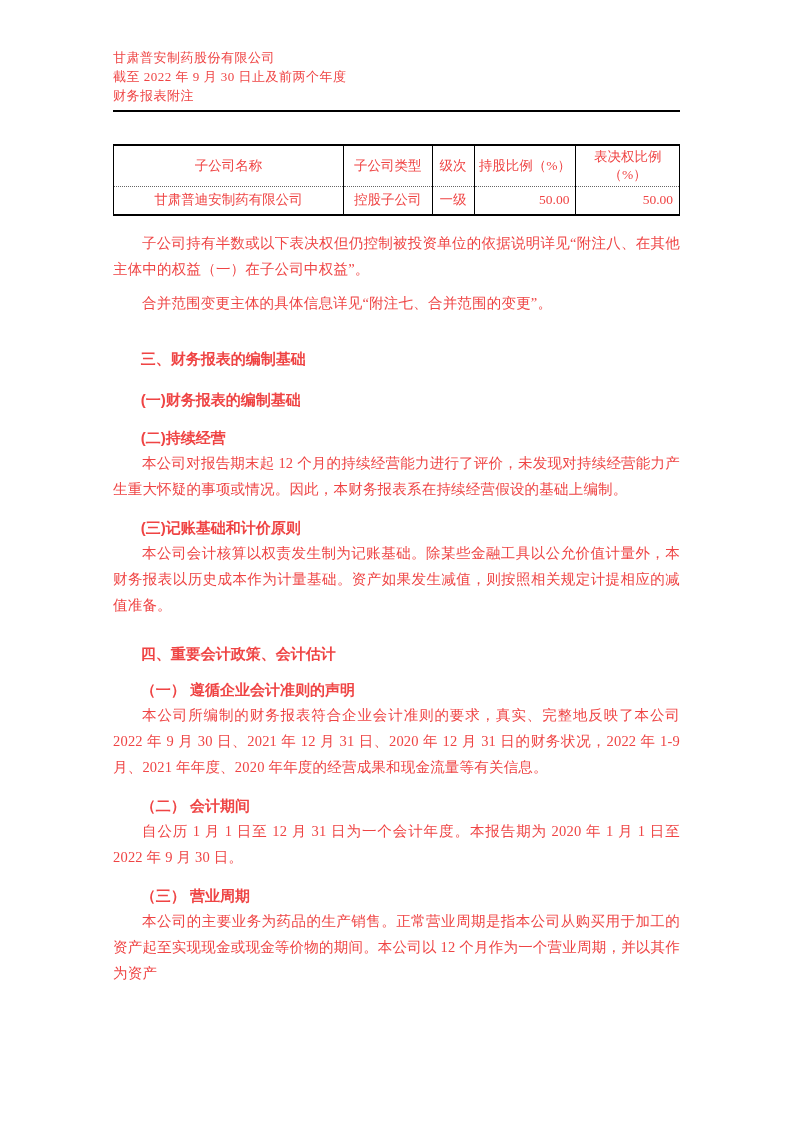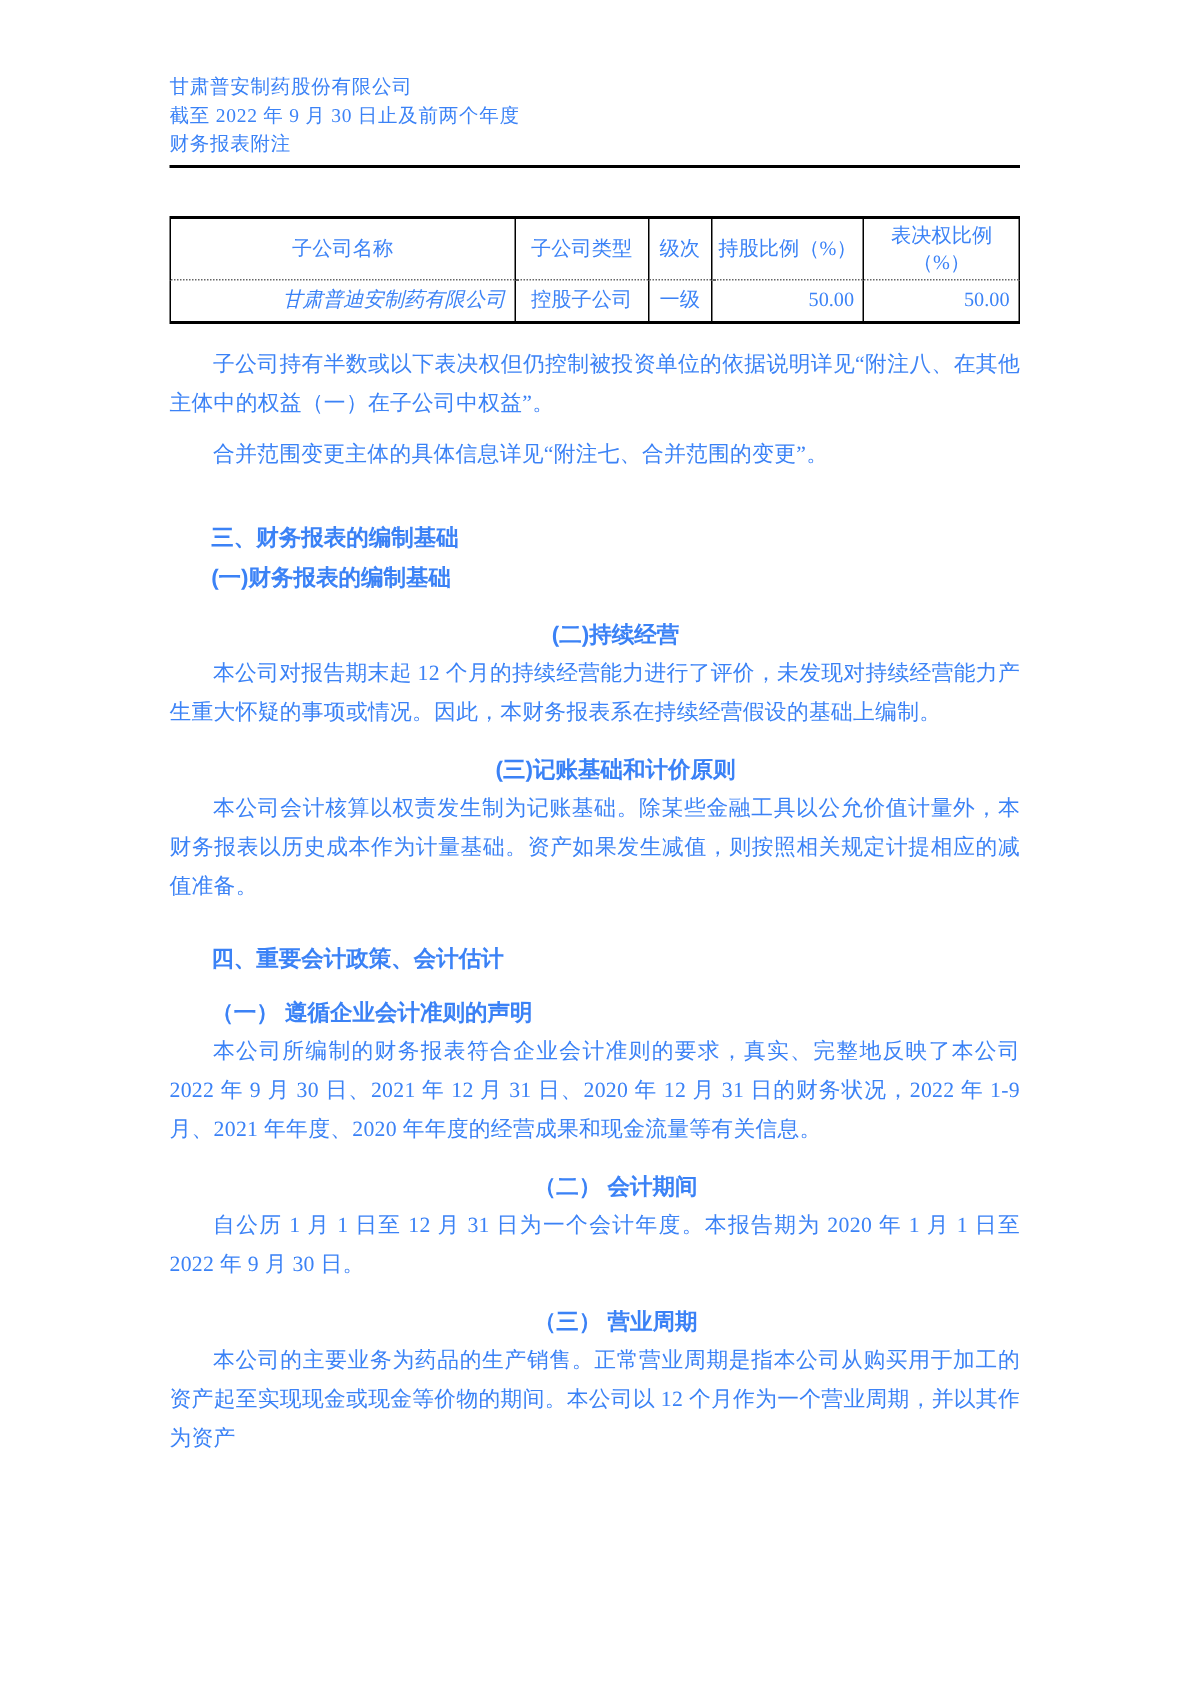--- a/index.html
+++ b/index.html
@@ -4,21 +4,21 @@
 <style>
   * { box-sizing: border-box; margin: 0; padding: 0; }
   html, body { background: #ffffff; }
   .page {
     position: relative;
     width: 793px;
     height: 1122px;
     background: #ffffff;
     overflow: hidden;
     font-family: "Liberation Serif", "DejaVu Serif", serif;
-    color: #3b82f6;
+    color: #ef4444;
   }
   .content {
     position: absolute;
     left: 113px;
     top: 48px;
     width: 567px;
   }
   .doc-header {
     font-size: 13px;
     line-height: 19px;
@@ -45,41 +45,41 @@
     text-align: center;
     height: 25px;
     padding: 2px 4px;
   }
   table.sub-table td {
     border-left: 1px solid #000000;
     border-right: 1px solid #000000;
     height: 28px;
     padding: 2px 6px;
   }
-  td.cell-left  { text-align: right;  padding-left: 9px; font-style: italic; }
+  td.cell-left  { text-align: center;  padding-left: 9px; }
   td.cell-center{ text-align: center; }
   td.cell-right { text-align: right; padding-right: 7px; }
   p.body-para {
     font-size: 14.5px;
     line-height: 26px;
     text-align: justify;
     text-indent: 2em;
     letter-spacing: 0.2px;
   }
   .heading {
     font-family: "Liberation Sans", "DejaVu Sans", sans-serif;
     font-weight: bold;
     font-size: 15px;
     line-height: 24px;
     text-indent: 1.85em;
   }
-  .mt14 { margin-top: 14px; text-align: center; }
+  .mt14 { margin-top: 14px; }
   .mt8  { margin-top: 8px; }
   .mt16 { margin-top: 31px; }
-  .mt3  { margin-top: 3px; }
+  .mt3  { margin-top: 17px; }
   .mt12 { margin-top: 12px; }
   .mt24 { margin-top: 24px; }
   .footer {
     position: absolute;
     left: 113px;
     top: 1040px;
     width: 567px;
     text-align: center;
     font-size: 12.5px;
     letter-spacing: 1px;

